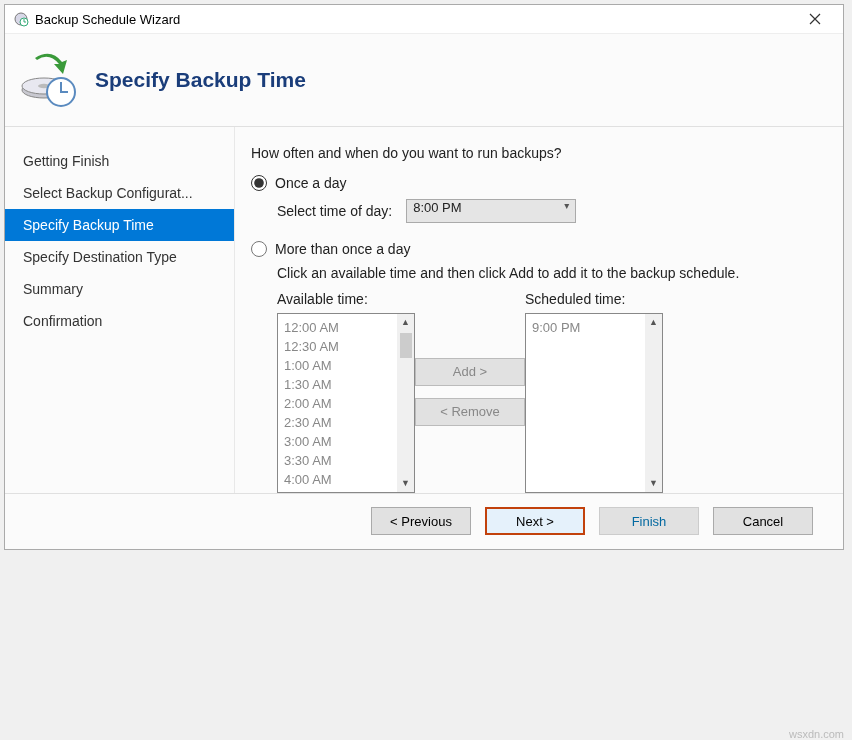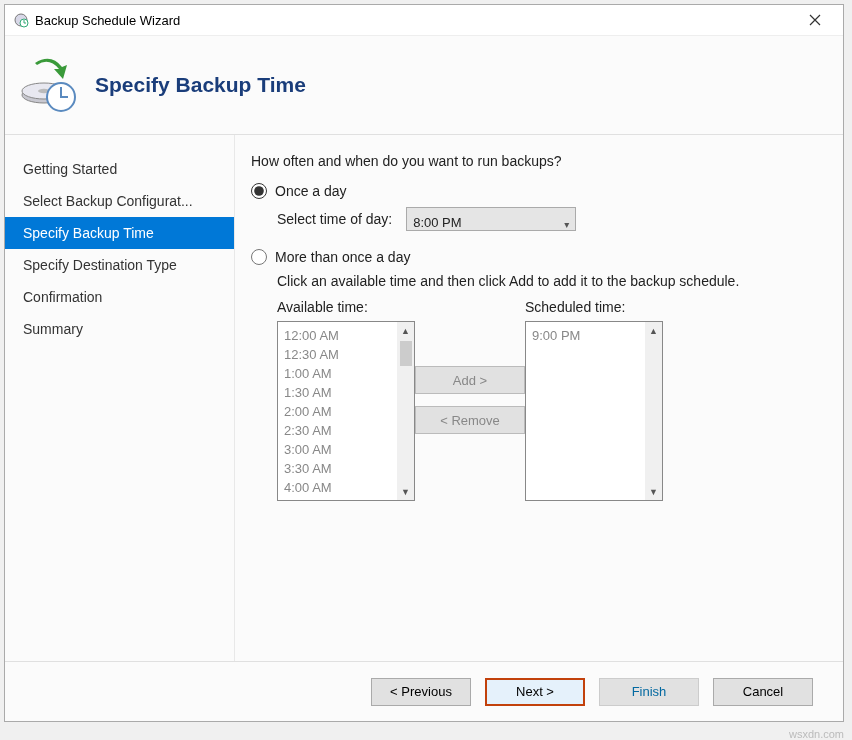--- a/index.html
+++ b/index.html
@@ -1,35 +1,35 @@
 <!DOCTYPE html>
 <html><head>
   <meta charset="utf-8">
   <style>
     * { box-sizing: border-box; margin: 0; padding: 0; font-family: "Segoe UI", Tahoma, sans-serif; }
     body { background: #f0f0f0; width: 852px; height: 740px; overflow: hidden; }
-    .window { width: 840px; height: 718px; border: 1px solid #aaa; background: #fff; position: relative; margin: 4px; display: flex; flex-direction: column; }
+    .window { width: 840px; height: 546px; border: 1px solid #aaa; background: #fff; position: relative; margin: 4px; display: flex; flex-direction: column; }
     .titlebar { height: 30px; display: flex; align-items: center; padding: 0 8px; font-size: 13px; }
     .titlebar .t-icon { width: 16px; height: 16px; margin-right: 6px; }
     .titlebar .close { margin-left: auto; width: 40px; height: 28px; display: flex; align-items: center; justify-content: center; font-size: 16px; font-weight: 300; }
     .header { height: 100px; border-top: 1px solid #eee; border-bottom: 1px solid #e0e0e0; background: #fbfbfb; display: flex; align-items: center; padding: 0 14px; }
     .header .h-icon { width: 60px; height: 60px; margin-right: 16px; }
     .header h1 { font-size: 21px; color: #1a3d7a; font-weight: 600; }
     .body { flex: 1; display: flex; background: #fbfbfb; }
     .sidebar { width: 230px; border-right: 1px solid #e8e8e8; padding-top: 18px; background: #fbfbfb; }
     .sidebar .step { padding: 8px 18px; font-size: 14px; color: #333; white-space: nowrap; overflow: hidden; text-overflow: ellipsis; cursor: default; }
     .sidebar .step.active { background: #0078d7; color: #fff; }
     .content { flex: 1; padding: 18px 20px 0 16px; font-size: 14px; color: #222; }
     .content .prompt { margin-bottom: 14px; }
     .radio-row { display: flex; align-items: center; margin-bottom: 8px; }
     .radio-row input[type=radio] { width: 16px; height: 16px; margin-right: 8px; accent-color: #333; }
     .indent { margin-left: 26px; }
     .time-row { display: flex; align-items: center; margin-bottom: 18px; }
     .time-row label { font-size: 14px; margin-right: 14px; }
-    .dropdown { width: 170px; height: 24px; border: 1px solid #aaa; background: #e5e5e5; display: flex; align-items: flex-end; justify-content: space-between; padding: 0 6px; font-size: 13px; gap: 32px; }
+    .dropdown { width: 170px; height: 24px; border: 1px solid #aaa; background: #e5e5e5; display: flex; align-items: flex-start; justify-content: space-between; padding: 0 6px; font-size: 13px; gap: 32px; }
     .dropdown .chev { font-size: 10px; color: #555; }
     .desc { margin-left: 26px; margin-bottom: 10px; margin-top: 4px; }
     .twocol { display: flex; margin-left: 26px; }
     .col { display: flex; flex-direction: column; }
     .col .lbl { margin-bottom: 6px; }
     .listbox { width: 138px; height: 180px; border: 1px solid #888; background: #fff; overflow: hidden; position: relative; color: #888; }
     .lb-items { padding: 4px 6px; font-size: 13px; line-height: 19px; }
     .lb-scroll { position: absolute; right: 0; top: 0; width: 17px; height: 100%; background: #f0f0f0; display: flex; flex-direction: column; align-items: center; justify-content: space-between; }
     .lb-scroll .arrow { width: 100%; height: 17px; display: flex; align-items: center; justify-content: center; font-size: 9px; color: #555; }
     .lb-scroll .thumb { width: 12px; height: 25px; background: #ccc; margin-top: 0; position: absolute; top: 19px; }
@@ -68,26 +68,26 @@
       <path d="M18 10 Q30 2 40 14 L35 14 L44 24 L48 10 L43 12 Q32 -2 16 8 Z" fill="#3a9a3a"></path>
       <circle cx="42" cy="42" r="14" fill="#fff" stroke="#5a8abf" stroke-width="2"></circle>
       <path d="M42 32 v10 h7" stroke="#5a8abf" stroke-width="2" fill="none"></path>
     </svg>
     <h1>Specify Backup Time</h1>
   </div>
 
   <div class="body">
 
     <div class="sidebar">
-      <div class="step">Getting Started</div>
+      <div class="step">Getting Finish</div>
       <div class="step">Select Backup Configurat...</div>
       <div class="step active">Specify Backup Time</div>
       <div class="step">Specify Destination Type</div>
+      <div class="step">Summary</div>
       <div class="step">Confirmation</div>
-      <div class="step">Summary</div>
     </div>
 
     <div class="content">
       <div class="prompt">How often and when do you want to run backups?</div>
 
       <div class="radio-row">
         <input type="radio" checked="" style="">
         <span>Once a day</span>
       </div>
       <div class="indent time-row">

